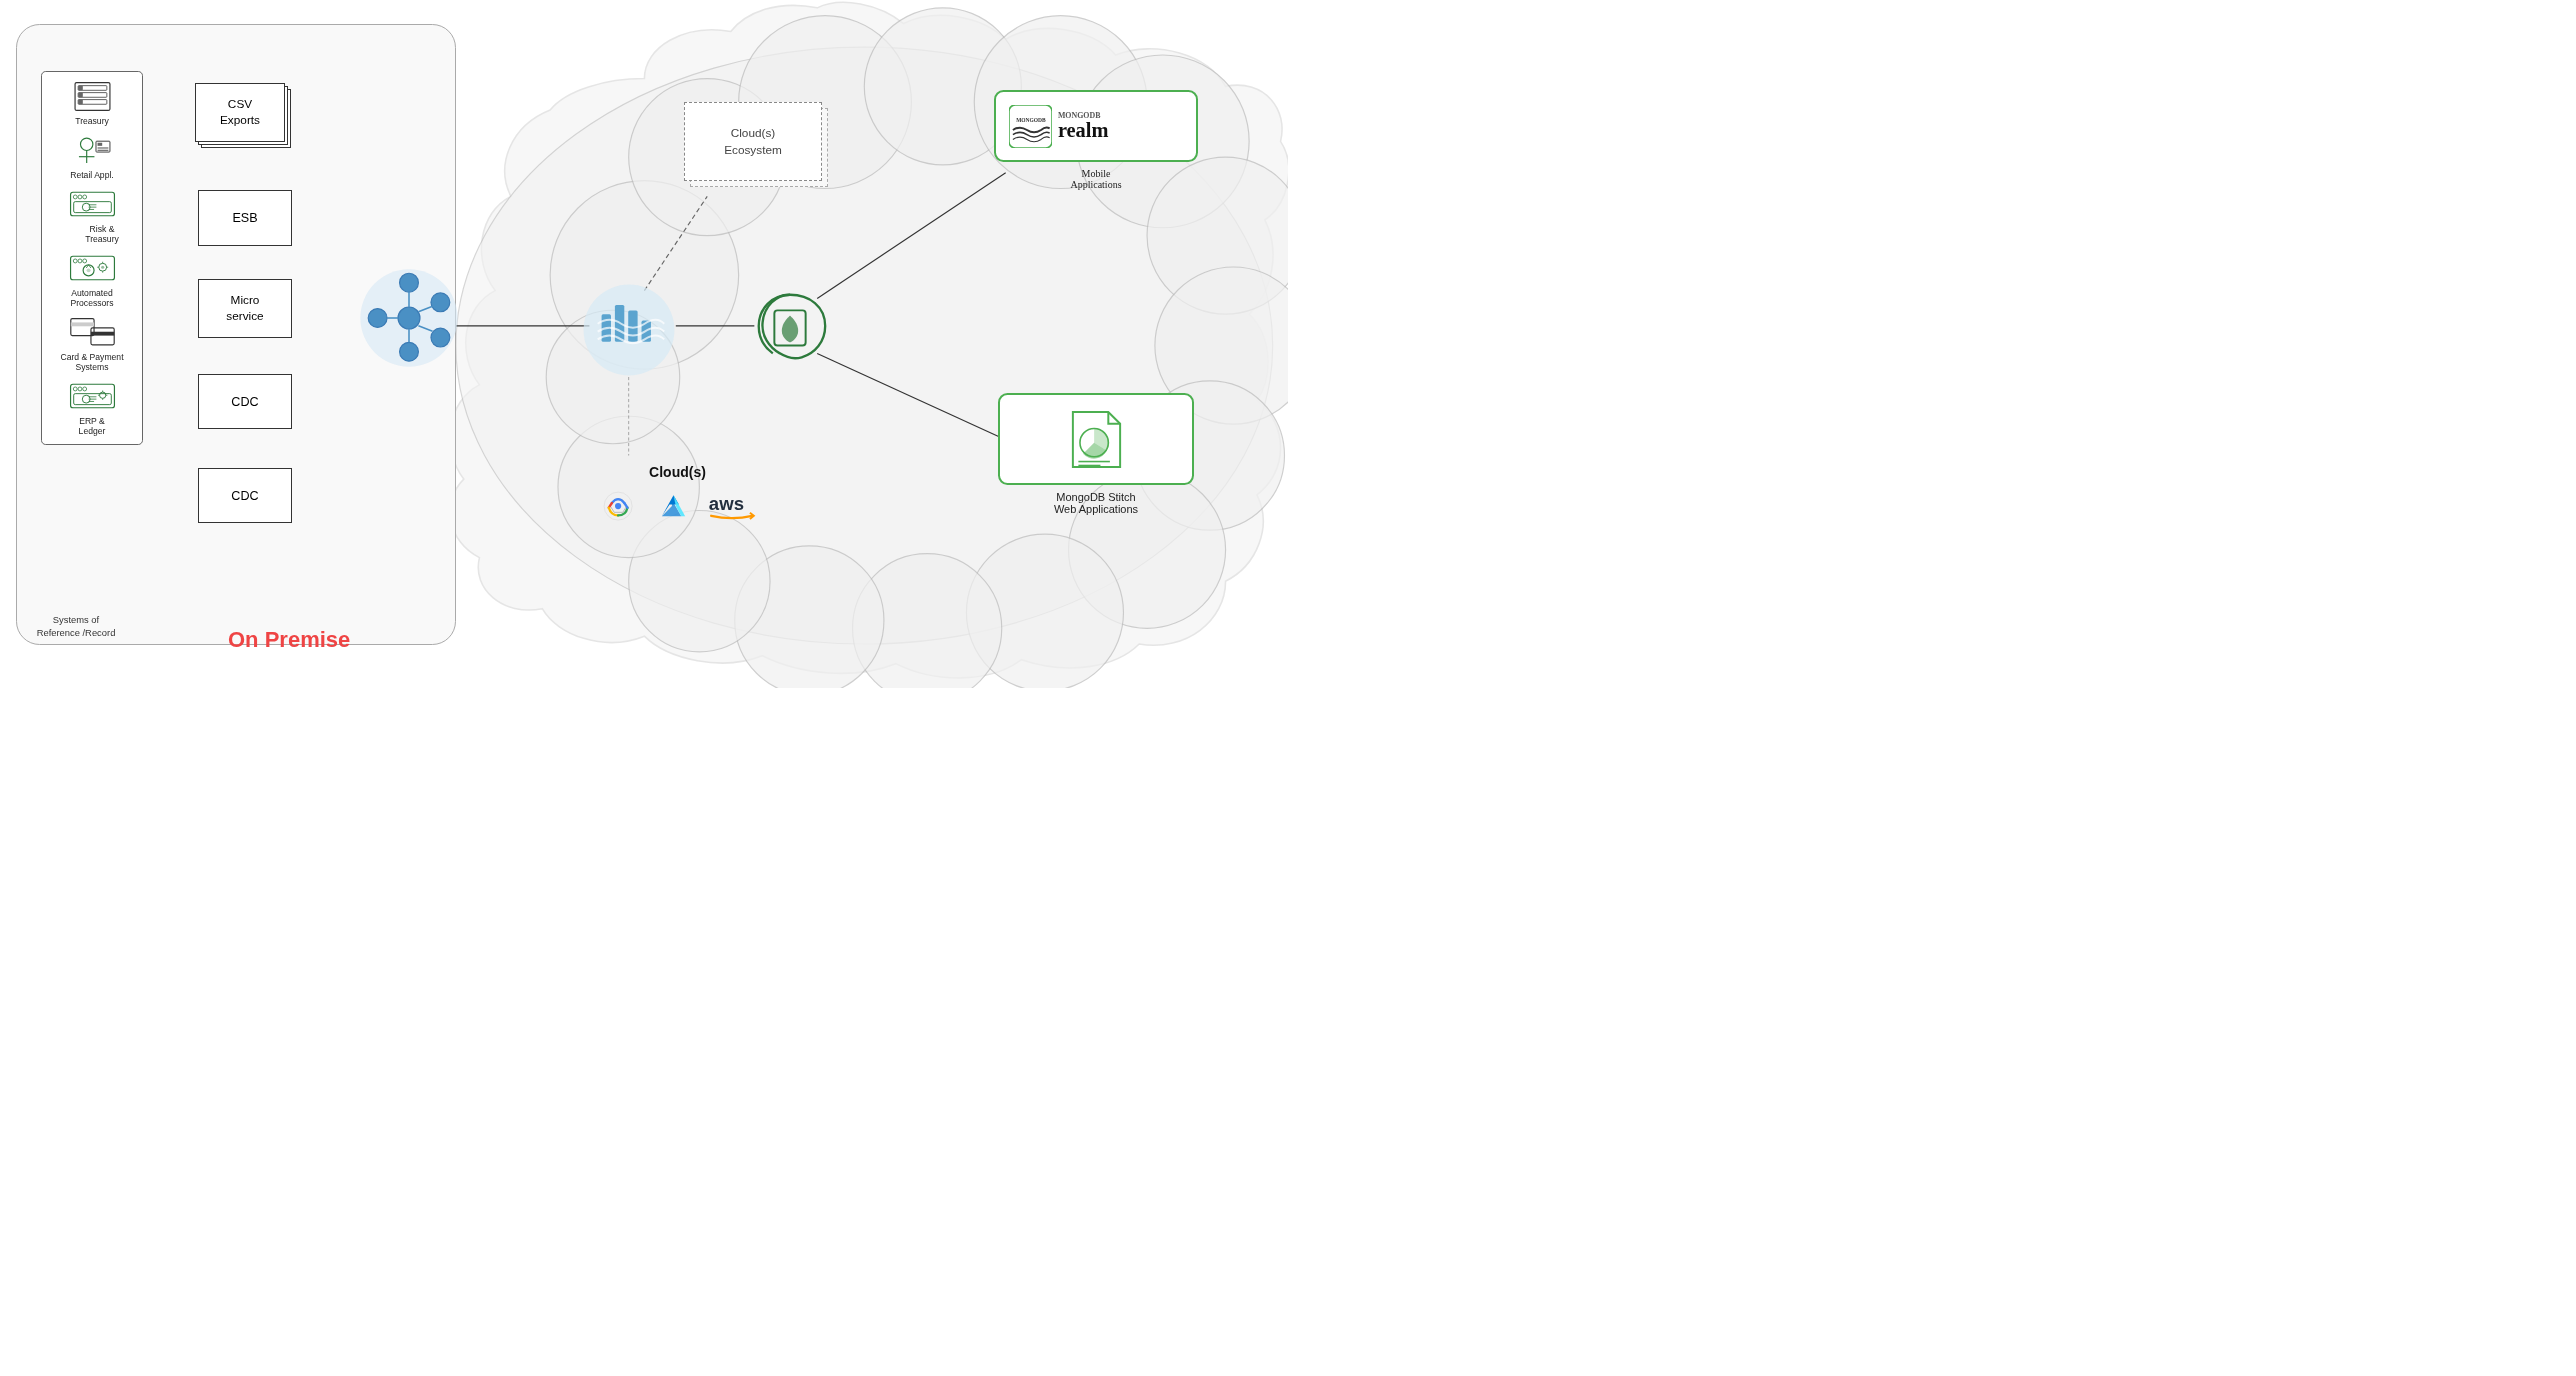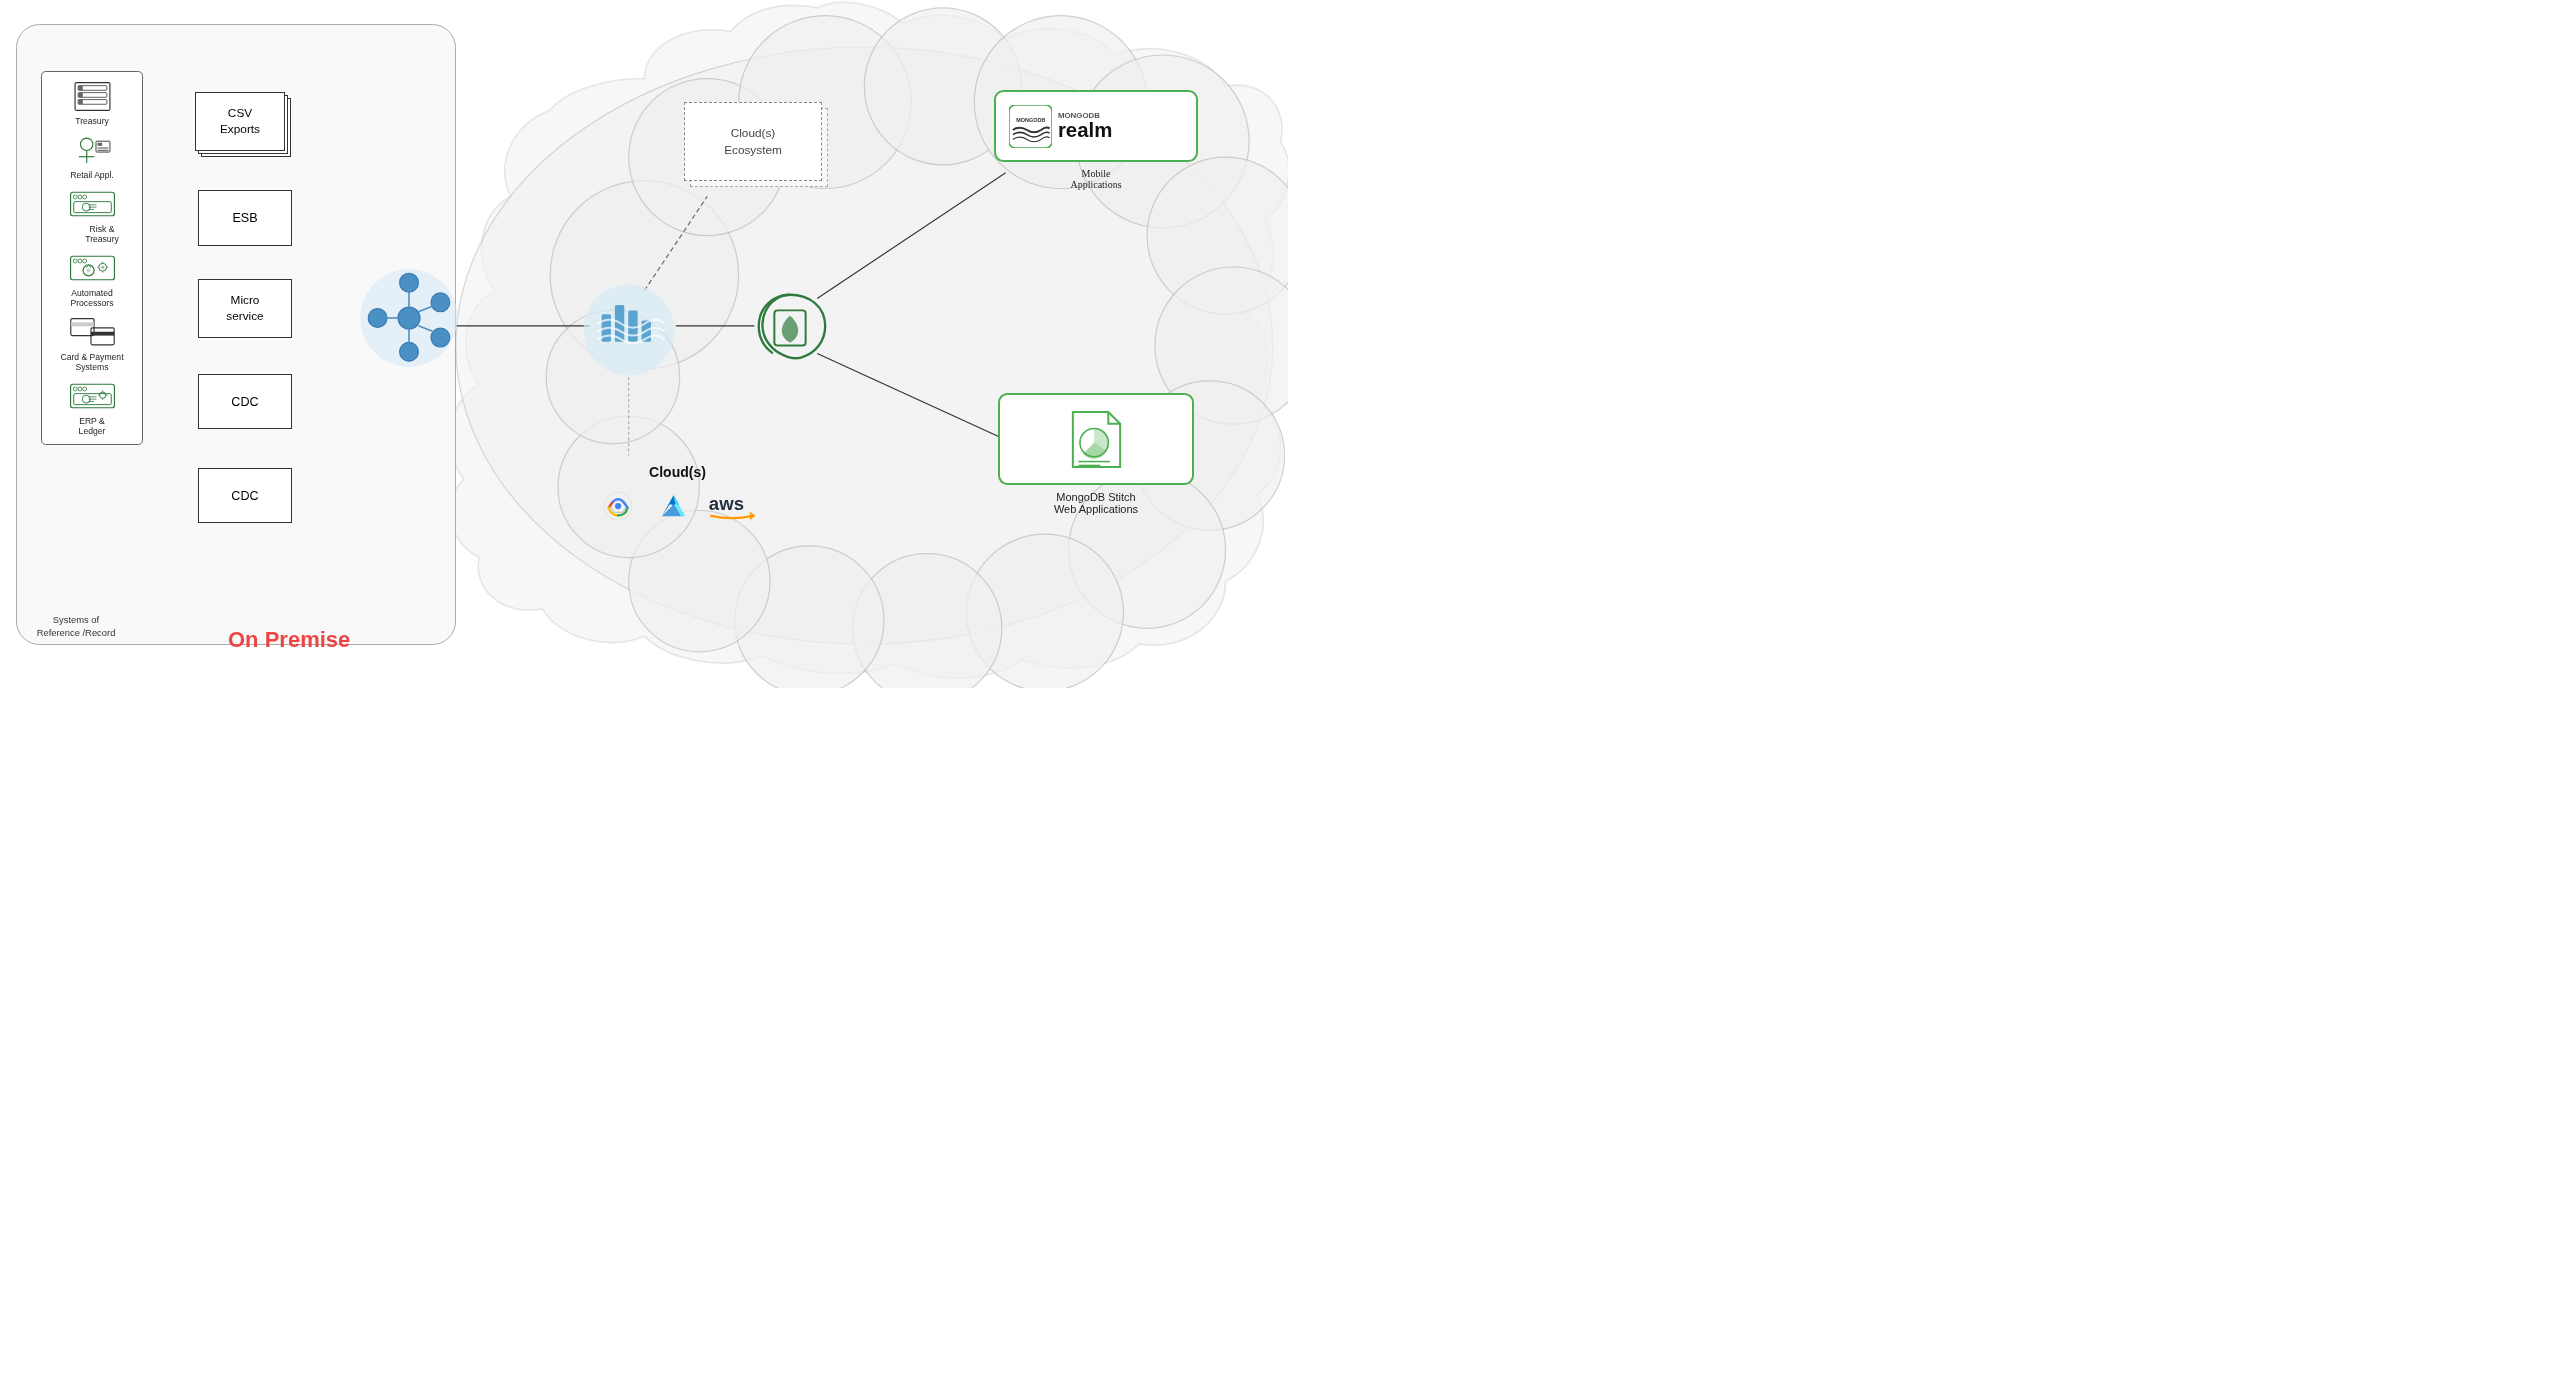--- a/index.html
+++ b/index.html
@@ -263,21 +263,21 @@
           <line x1="43" y1="14" x2="43" y2="12" stroke="#2d7a3c" stroke-width="1"></line>
           <line x1="47" y1="18" x2="49" y2="18" stroke="#2d7a3c" stroke-width="1"></line>
           <line x1="43" y1="22" x2="43" y2="24" stroke="#2d7a3c" stroke-width="1"></line>
           <line x1="39" y1="18" x2="37" y2="18" stroke="#2d7a3c" stroke-width="1"></line>
         </svg>
       </div>
       <div class="source-item-label" style="font-size:8.6px;text-align:center;">ERP &amp;<br>Ledger</div>
     </div>
   </div>
 
-  <div style="position:absolute;left:195px;top:92px;width:102px;height:71px;">
+  <div style="position:absolute;left:195px;top:83px;width:102px;height:71px;">
     <div style="position:absolute;top:6.3px;left:6.3px;width:90px;height:59px;background:#fff;border:1.6px solid #333;"></div>
     <div style="position:absolute;top:3.1px;left:3.1px;width:90px;height:59px;background:#fff;border:1.6px solid #333;"></div>
     <div style="position:absolute;top:0px;left:0px;width:90px;height:59px;background:#fff;border:1.6px solid #333;display:flex;align-items:center;justify-content:center;font-size:11.8px;font-weight:500;text-align:center;line-height:1.3;">CSV<br>Exports</div>
   </div>
 
   <div style="position:absolute;left:198px;top:190px;width:94px;height:56px;border:1.6px solid #333;background:#fff;display:flex;align-items:center;justify-content:center;font-size:12.6px;font-weight:500;">ESB</div>
 
   <div style="position:absolute;left:198px;top:279px;width:94px;height:59px;border:1.6px solid #333;background:#fff;display:flex;align-items:center;justify-content:center;font-size:11.8px;font-weight:500;text-align:center;line-height:1.3;">Micro<br>service</div>
 
   <div style="position:absolute;left:198px;top:374px;width:94px;height:55px;border:1.6px solid #333;background:#fff;display:flex;align-items:center;justify-content:center;font-size:12.6px;font-weight:500;">CDC</div>
@@ -337,21 +337,21 @@
       <path d="M55 42 C55 42, 68 52, 65 65 C62 74, 55 76, 55 76 C55 76, 48 74, 45 65 C42 52, 55 42, 55 42Z" fill="#2d7a3c" opacity="0.7"></path>
     </svg>
   </div>
 
   <div style="position:absolute;left:684px;top:102px;width:145px;height:83px;">
     <div style="position:absolute;top:6.3px;left:6.3px;width:138px;height:79px;border:1.6px dashed #aaa;background:#f8f8f8;"></div>
     <div style="position:absolute;top:0;left:0;width:138px;height:79px;border:1.6px dashed #888;background:#fff;display:flex;align-items:center;justify-content:center;font-size:11.8px;text-align:center;color:#444;line-height:1.4;">Cloud(s)<br>Ecosystem</div>
   </div>
 
   <div style="position:absolute;left:994px;top:90px;width:204px;">
-    <div style="border:2px solid #4CAF50;border-radius:9.4px;padding:12.6px;background:#fff;">
+    <div style="border:2px solid #4CAF50;border-radius:9.4px;padding:12.6px;background:#fff;font-family:Liberation Serif, serif;">
       <div style="display:flex;align-items:center;gap:6.3px;">
 
         <svg width="43" height="43" viewBox="0 0 55 55">
           <rect width="55" height="55" rx="8" fill="none" stroke="#4CAF50" stroke-width="2"></rect>
           <text x="28" y="22" text-anchor="middle" font-size="7" fill="#333" font-weight="bold">MONGODB</text>
 
           <path d="M5 32 Q14 26 23 32 Q32 38 41 32 Q47 27 52 30" fill="none" stroke="#333" stroke-width="2.5"></path>
           <path d="M5 38 Q14 32 23 38 Q32 44 41 38 Q47 33 52 36" fill="none" stroke="#333" stroke-width="2"></path>
           <path d="M5 44 Q14 38 23 44 Q32 50 41 44 Q47 39 52 42" fill="none" stroke="#333" stroke-width="1.5"></path>
         </svg>

